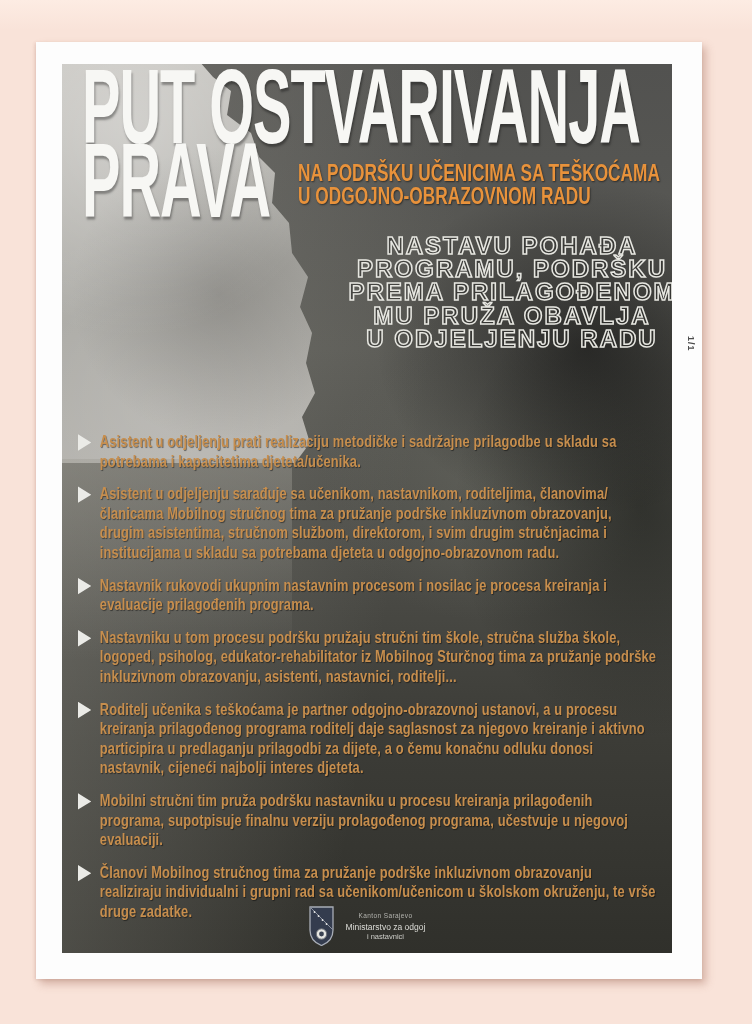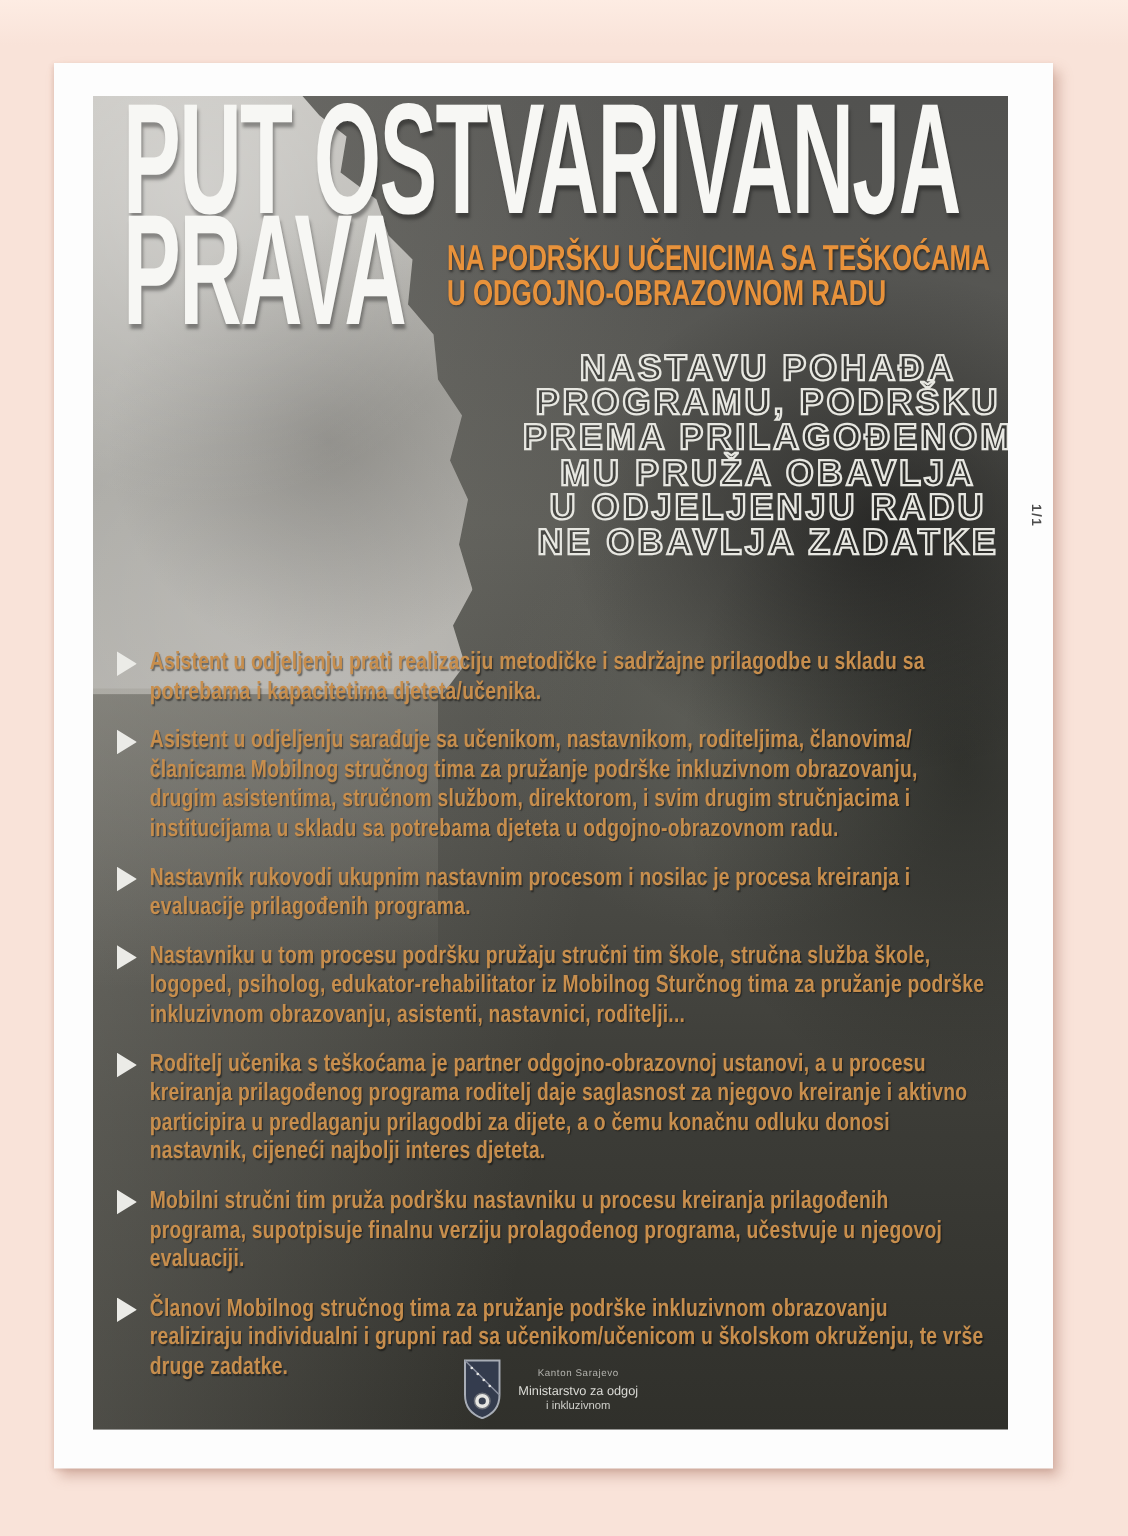--- a/index.html
+++ b/index.html
@@ -115,21 +115,20 @@
         <div>NA PODRŠKU UČENICIMA SA TEŠKOĆAMA</div>
         <div>U ODGOJNO-OBRAZOVNOM RADU</div>
       </div>
 
       <div class="callout">
         <div>NASTAVU POHAĐA</div>
         <div>PROGRAMU, PODRŠKU</div>
         <div>PREMA PRILAGOĐENOM</div>
         <div>MU PRUŽA OBAVLJA</div>
         <div>U ODJELJENJU RADU</div>
-        <div>NE OBAVLJA ZADATKE</div>
       </div>
 
       <ul class="bullets">
         <li>
             <span class="tri"></span>
             <span class="txt">Asistent u odjeljenju prati realizaciju metodičke i sadržajne prilagodbe u skladu sa potrebama i kapacitetima djeteta/učenika.</span>
           </li>
         <li>
             <span class="tri"></span>
             <span class="txt">Asistent u odjeljenju sarađuje sa učenikom, nastavnikom, roditeljima, članovima/članicama Mobilnog stručnog tima za pružanje podrške inkluzivnom obrazovanju, drugim asistentima, stručnom službom, direktorom, i svim drugim stručnjacima i institucijama u skladu sa potrebama djeteta u odgojno-obrazovnom radu.</span>
@@ -163,20 +162,20 @@
           <circle cx="5.5" cy="6" r="0.9" fill="#e8e8e6"></circle>
           <circle cx="9.5" cy="10" r="0.9" fill="#e8e8e6"></circle>
           <circle cx="13.5" cy="14" r="0.9" fill="#e8e8e6"></circle>
           <circle cx="17.5" cy="18" r="0.9" fill="#e8e8e6"></circle>
           <circle cx="12.5" cy="28" r="5.2" fill="#e6e6e2" stroke="#6c7078" stroke-width="1"></circle>
           <circle cx="12.5" cy="28" r="2.4" fill="#3a4252"></circle>
         </svg>
         <div class="footer-text">
           <div class="l1">Kanton Sarajevo</div>
           <div class="l2">Ministarstvo za odgoj</div>
-          <div class="l3">i inkluzivnom</div>
+          <div class="l3">i nastavnici</div>
         </div>
       </div>
     </div>
 
     <div class="page-marker">1/1</div>
   </div>
 </div>
 
 </body></html>

